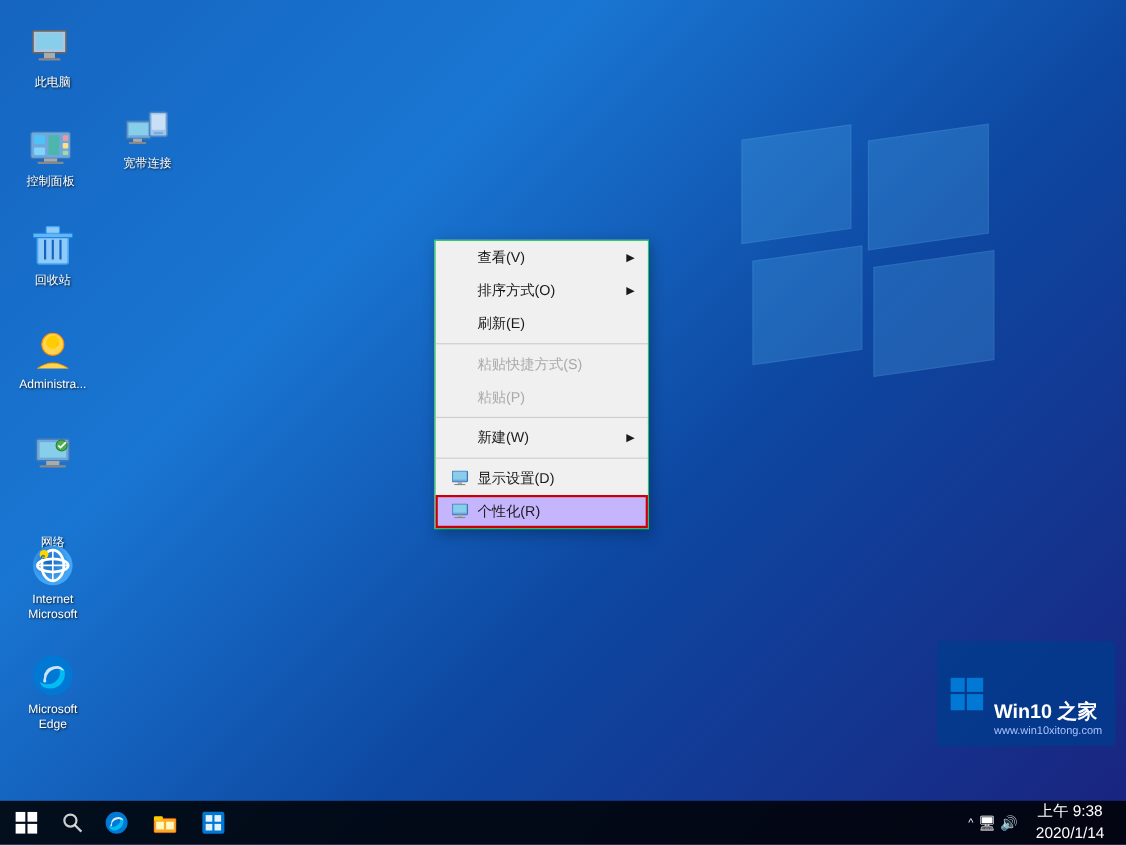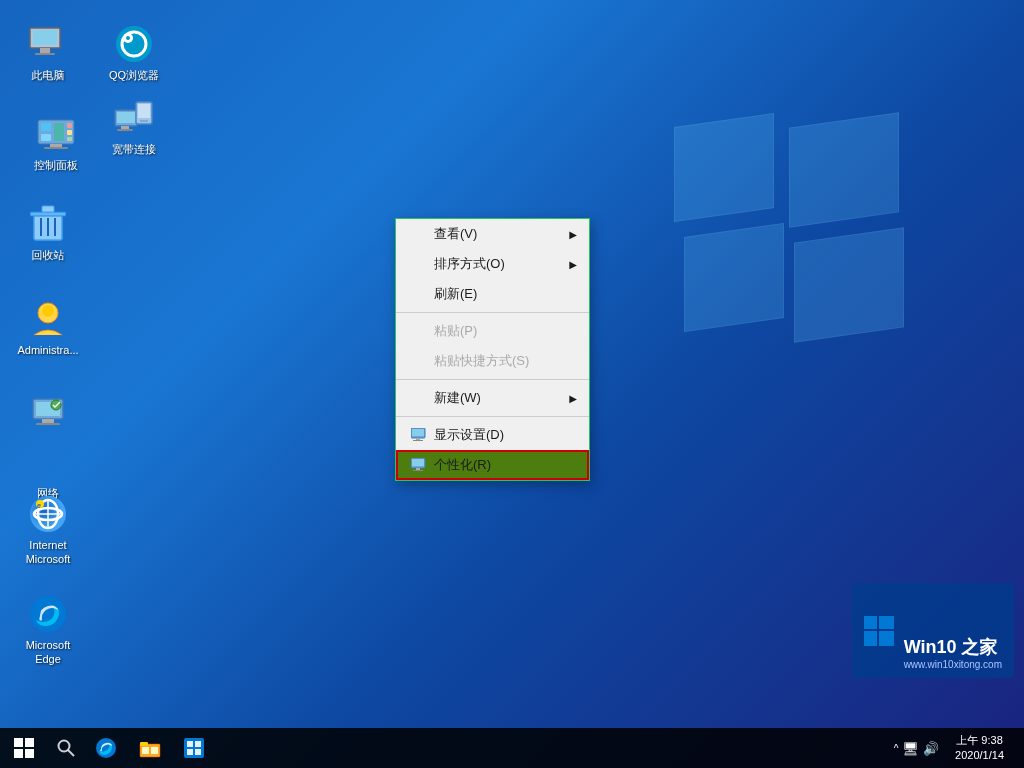--- a/index.html
+++ b/index.html
@@ -102,21 +102,21 @@
       padding: 6px 12px 6px 14px;
       color: #1a1a1a;
       cursor: pointer;
       position: relative;
     }
     .menu-item.disabled {
       color: #aaa;
       cursor: default;
     }
     .menu-item.highlighted {
-      background: #4d7c0f;
+      background: #c4b5fd;
       outline: 2px solid #cc0000;
       outline-offset: -2px;
     }
     .menu-item .arrow {
       margin-left: auto;
       font-size: 10px;
     }
     .menu-separator {
       height: 1px;
       background: #ccc;
@@ -192,21 +192,21 @@
       display: flex;
       align-items: center;
       gap: 4px;
       padding: 0 8px;
       font-size: 14px;
     }
     .tray-time {
       display: flex;
       flex-direction: column;
       align-items: center;
-      font-size: 11px;
+      font-size: 14px;
       padding: 0 8px;
       line-height: 1.4;
     }
 
     
     .win10-brand {
       position: absolute;
       bottom: 50px;
       right: 10px;
       display: flex;
@@ -250,33 +250,22 @@
       <svg width="40" height="36" viewBox="0 0 40 36">
         <rect x="2" y="2" width="30" height="20" rx="1" fill="#b0c4de" stroke="#666" stroke-width="1.5"></rect>
         <rect x="5" y="4" width="24" height="15" fill="#87ceeb"></rect>
         <rect x="12" y="22" width="10" height="5" fill="#aaa"></rect>
         <rect x="7" y="27" width="20" height="2" rx="1" fill="#888"></rect>
       </svg>
     </div>
     <span class="icon-label">此电脑</span>
   </div>
 
-  <div class="desktop-icon" style="top:20px;left:96px;">
-    <div class="icon-img">
-      <svg width="40" height="40" viewBox="0 0 40 40">
-        <circle cx="20" cy="20" r="18" fill="#0099cc"></circle>
-        <circle cx="20" cy="20" r="12" fill="none" stroke="white" stroke-width="3"></circle>
-        <circle cx="14" cy="14" r="5" fill="white"></circle>
-        <circle cx="14" cy="14" r="2" fill="#0099cc"></circle>
-      </svg>
-    </div>
-    <span class="icon-label">QQ浏览器</span>
-  </div>
-
-  <div class="desktop-icon" style="top:110px;left:18px;">
+
+  <div class="desktop-icon" style="top:110px;left:8px;">
     <div class="icon-img">
       <svg width="38" height="36" viewBox="0 0 38 36">
         <rect x="1" y="4" width="36" height="24" rx="2" fill="#6fa8dc" stroke="#3c78b5" stroke-width="1"></rect>
         <rect x="4" y="7" width="10" height="8" rx="1" fill="#4fc3f7"></rect>
         <rect x="4" y="18" width="10" height="7" rx="1" fill="#81d4fa"></rect>
         <rect x="17" y="7" width="10" height="18" rx="1" fill="#4db6ac"></rect>
         <rect x="30" y="7" width="5" height="5" rx="1" fill="#ef9a9a"></rect>
         <rect x="30" y="14" width="5" height="5" rx="1" fill="#ffe082"></rect>
         <rect x="30" y="21" width="5" height="4" rx="1" fill="#a5d6a7"></rect>
         <rect x="13" y="28" width="12" height="3" fill="#aaa"></rect>
@@ -389,26 +378,26 @@
     </div>
 
     <div class="menu-item">
       <span class="menu-icon"></span>
       <span>刷新(E)</span>
     </div>
     <div class="menu-separator"></div>
 
     <div class="menu-item disabled">
       <span class="menu-icon"></span>
-      <span>粘贴(P)</span>
+      <span>粘贴快捷方式(S)</span>
     </div>
 
     <div class="menu-item disabled">
       <span class="menu-icon"></span>
-      <span>粘贴快捷方式(S)</span>
+      <span>粘贴(P)</span>
     </div>
     <div class="menu-separator"></div>
 
     <div class="menu-item">
       <span class="menu-icon"></span>
       <span>新建(W)</span>
       <span class="arrow">▶</span>
     </div>
     <div class="menu-separator"></div>
 

